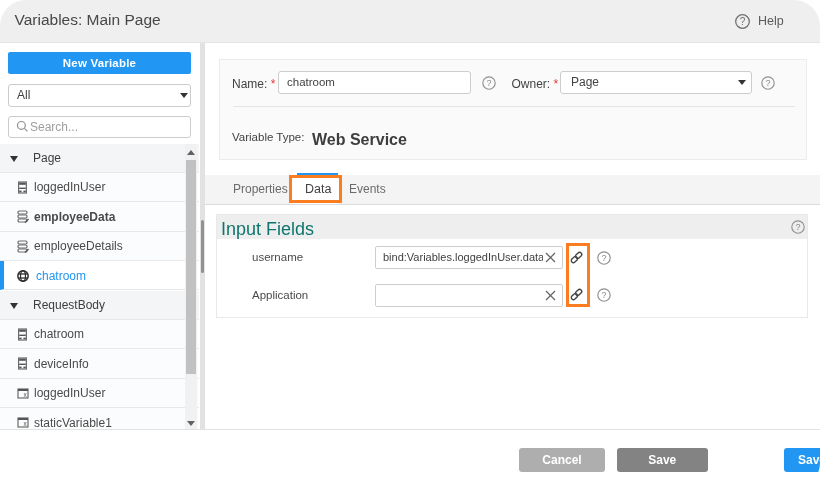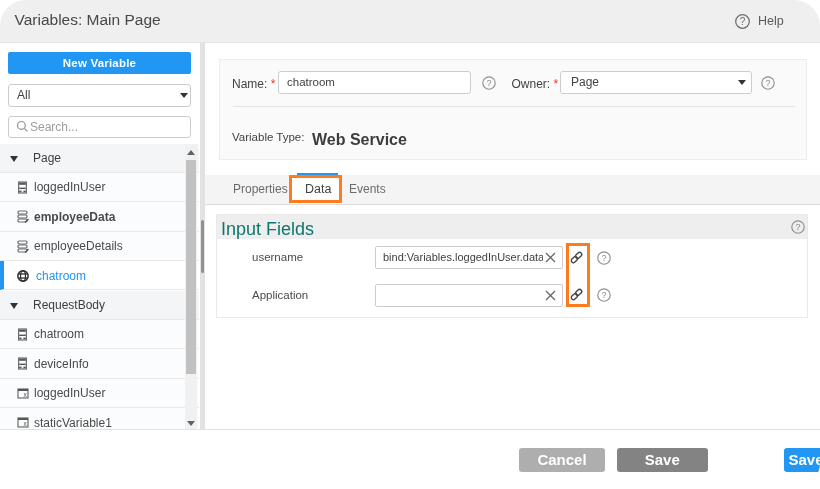--- a/index.html
+++ b/index.html
@@ -67,21 +67,21 @@
   .if-title { left:221px; top:219px; font-size:18px; color:#0f766e; }
   .row-lbl { font-size:11.5px; color:#4a4a4a; }
   .bindinp { left:375px; width:188px; height:23px; background:#fff; border:1px solid #cdcdcd;
     border-radius:2px; }
   .bindtxt { left:383px; width:160px; height:21px; font-size:11px; color:#3f3f3f;
     line-height:21px; white-space:nowrap; overflow:hidden; }
   .obox2 { left:566px; top:243px; width:23.5px; height:63.5px; border:3px solid #fb7d20; }
 
   
   .fbtn { top:447.5px; height:24px; border-radius:3px; color:#fff; font-weight:bold;
-    font-size:15px; text-align:center; line-height:24px; }
+    font-size:12px; text-align:center; line-height:24px; }
   .b-cancel { left:519px; width:86px; background:#aeaeae; }
   .b-save { left:617px; width:90.5px; background:#838383; }
   .b-sc { left:742px; width:104px; background:#2196f3;margin-left:42px; }
 </style>
 </head>
 <body>
 <div id="page">
 
   <div class="abs hdr"></div>
   <div class="abs title">Variables: Main Page</div>

